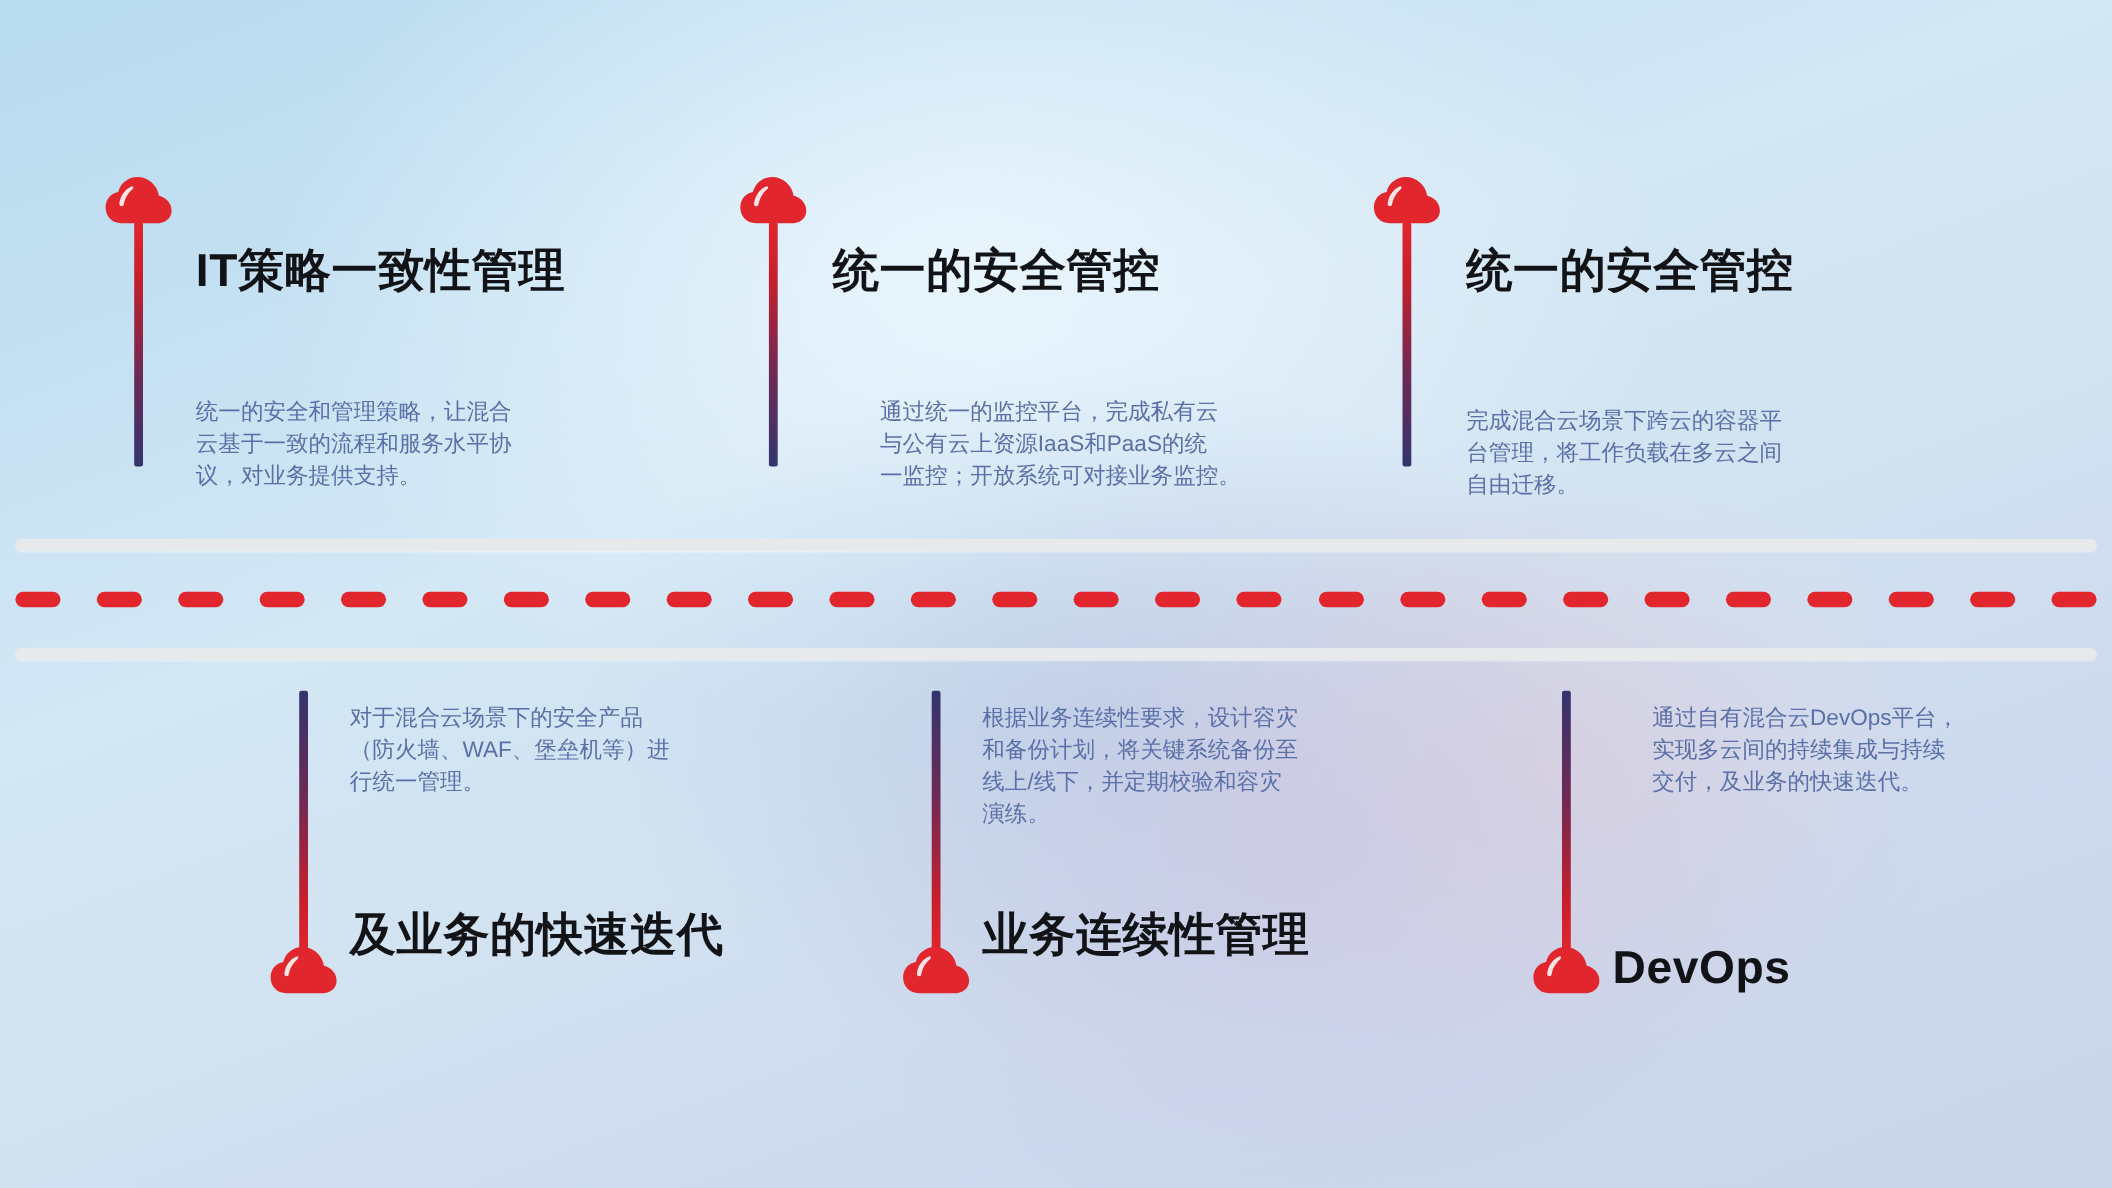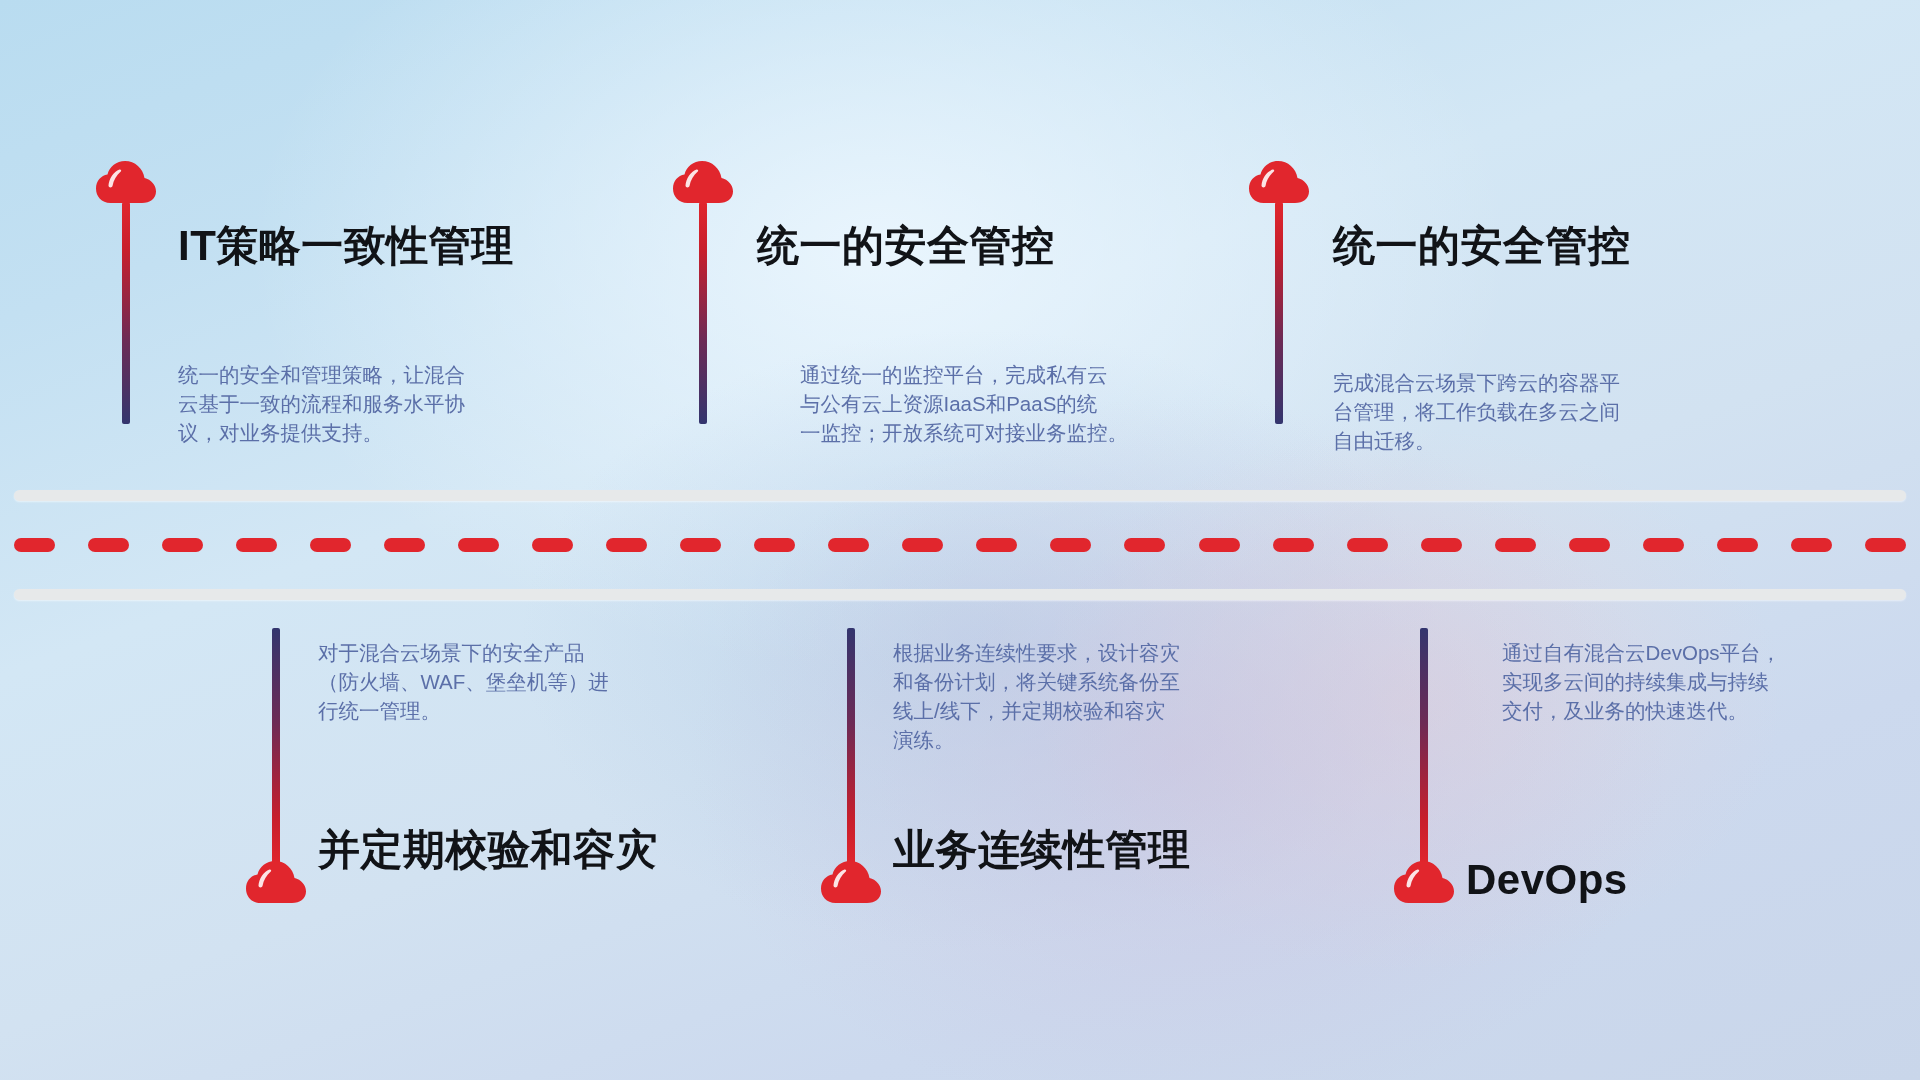--- a/index.html
+++ b/index.html
@@ -166,21 +166,21 @@
       <div class="cloud" style="position:absolute; top:232px; left:0;">
         <svg viewBox="0 0 62 44">
           <path d="M15.5 43 C6.5 43 1 36.5 1 28.5 C1 21 6 15.5 12.5 14.5 C14.5 6.5 21.5 1 30 1 C40 1 48 8.5 49.5 18 C56 19.5 61 25 61 31.5 C61 38.5 55 43 47 43 Z" fill="#e1262d"></path>
           <path d="M13.5 25.5 C14 18.5 18.5 12 24.5 9.5 C25.8 9 26.8 10.6 25.8 11.6 C21.5 15.5 18.5 20 17.5 26 C17.2 28 13.4 28 13.5 25.5 Z" fill="#ffffff" opacity="0.88"></path>
         </svg>
       </div>
     </div>
     <div class="body" style="left:318px; top:638px; width:430px;">对于混合云场景下的安全产品
 （防火墙、WAF、堡垒机等）进
 行统一管理。</div>
-    <div class="heading" style="left:318px; top:822px;">并定期校验和容灾</div>
+    <div class="heading" style="left:318px; top:822px;">及业务的快速迭代</div>
   </div>
 
   <div class="col">
     <div class="pin" style="left:820px; top:628px;">
       <div class="stem stem-up" style="left:27px; top:0px; height:238px;"></div>
       <div class="cloud" style="position:absolute; top:232px; left:0;">
         <svg viewBox="0 0 62 44">
           <path d="M15.5 43 C6.5 43 1 36.5 1 28.5 C1 21 6 15.5 12.5 14.5 C14.5 6.5 21.5 1 30 1 C40 1 48 8.5 49.5 18 C56 19.5 61 25 61 31.5 C61 38.5 55 43 47 43 Z" fill="#e1262d"></path>
           <path d="M13.5 25.5 C14 18.5 18.5 12 24.5 9.5 C25.8 9 26.8 10.6 25.8 11.6 C21.5 15.5 18.5 20 17.5 26 C17.2 28 13.4 28 13.5 25.5 Z" fill="#ffffff" opacity="0.88"></path>
         </svg>

